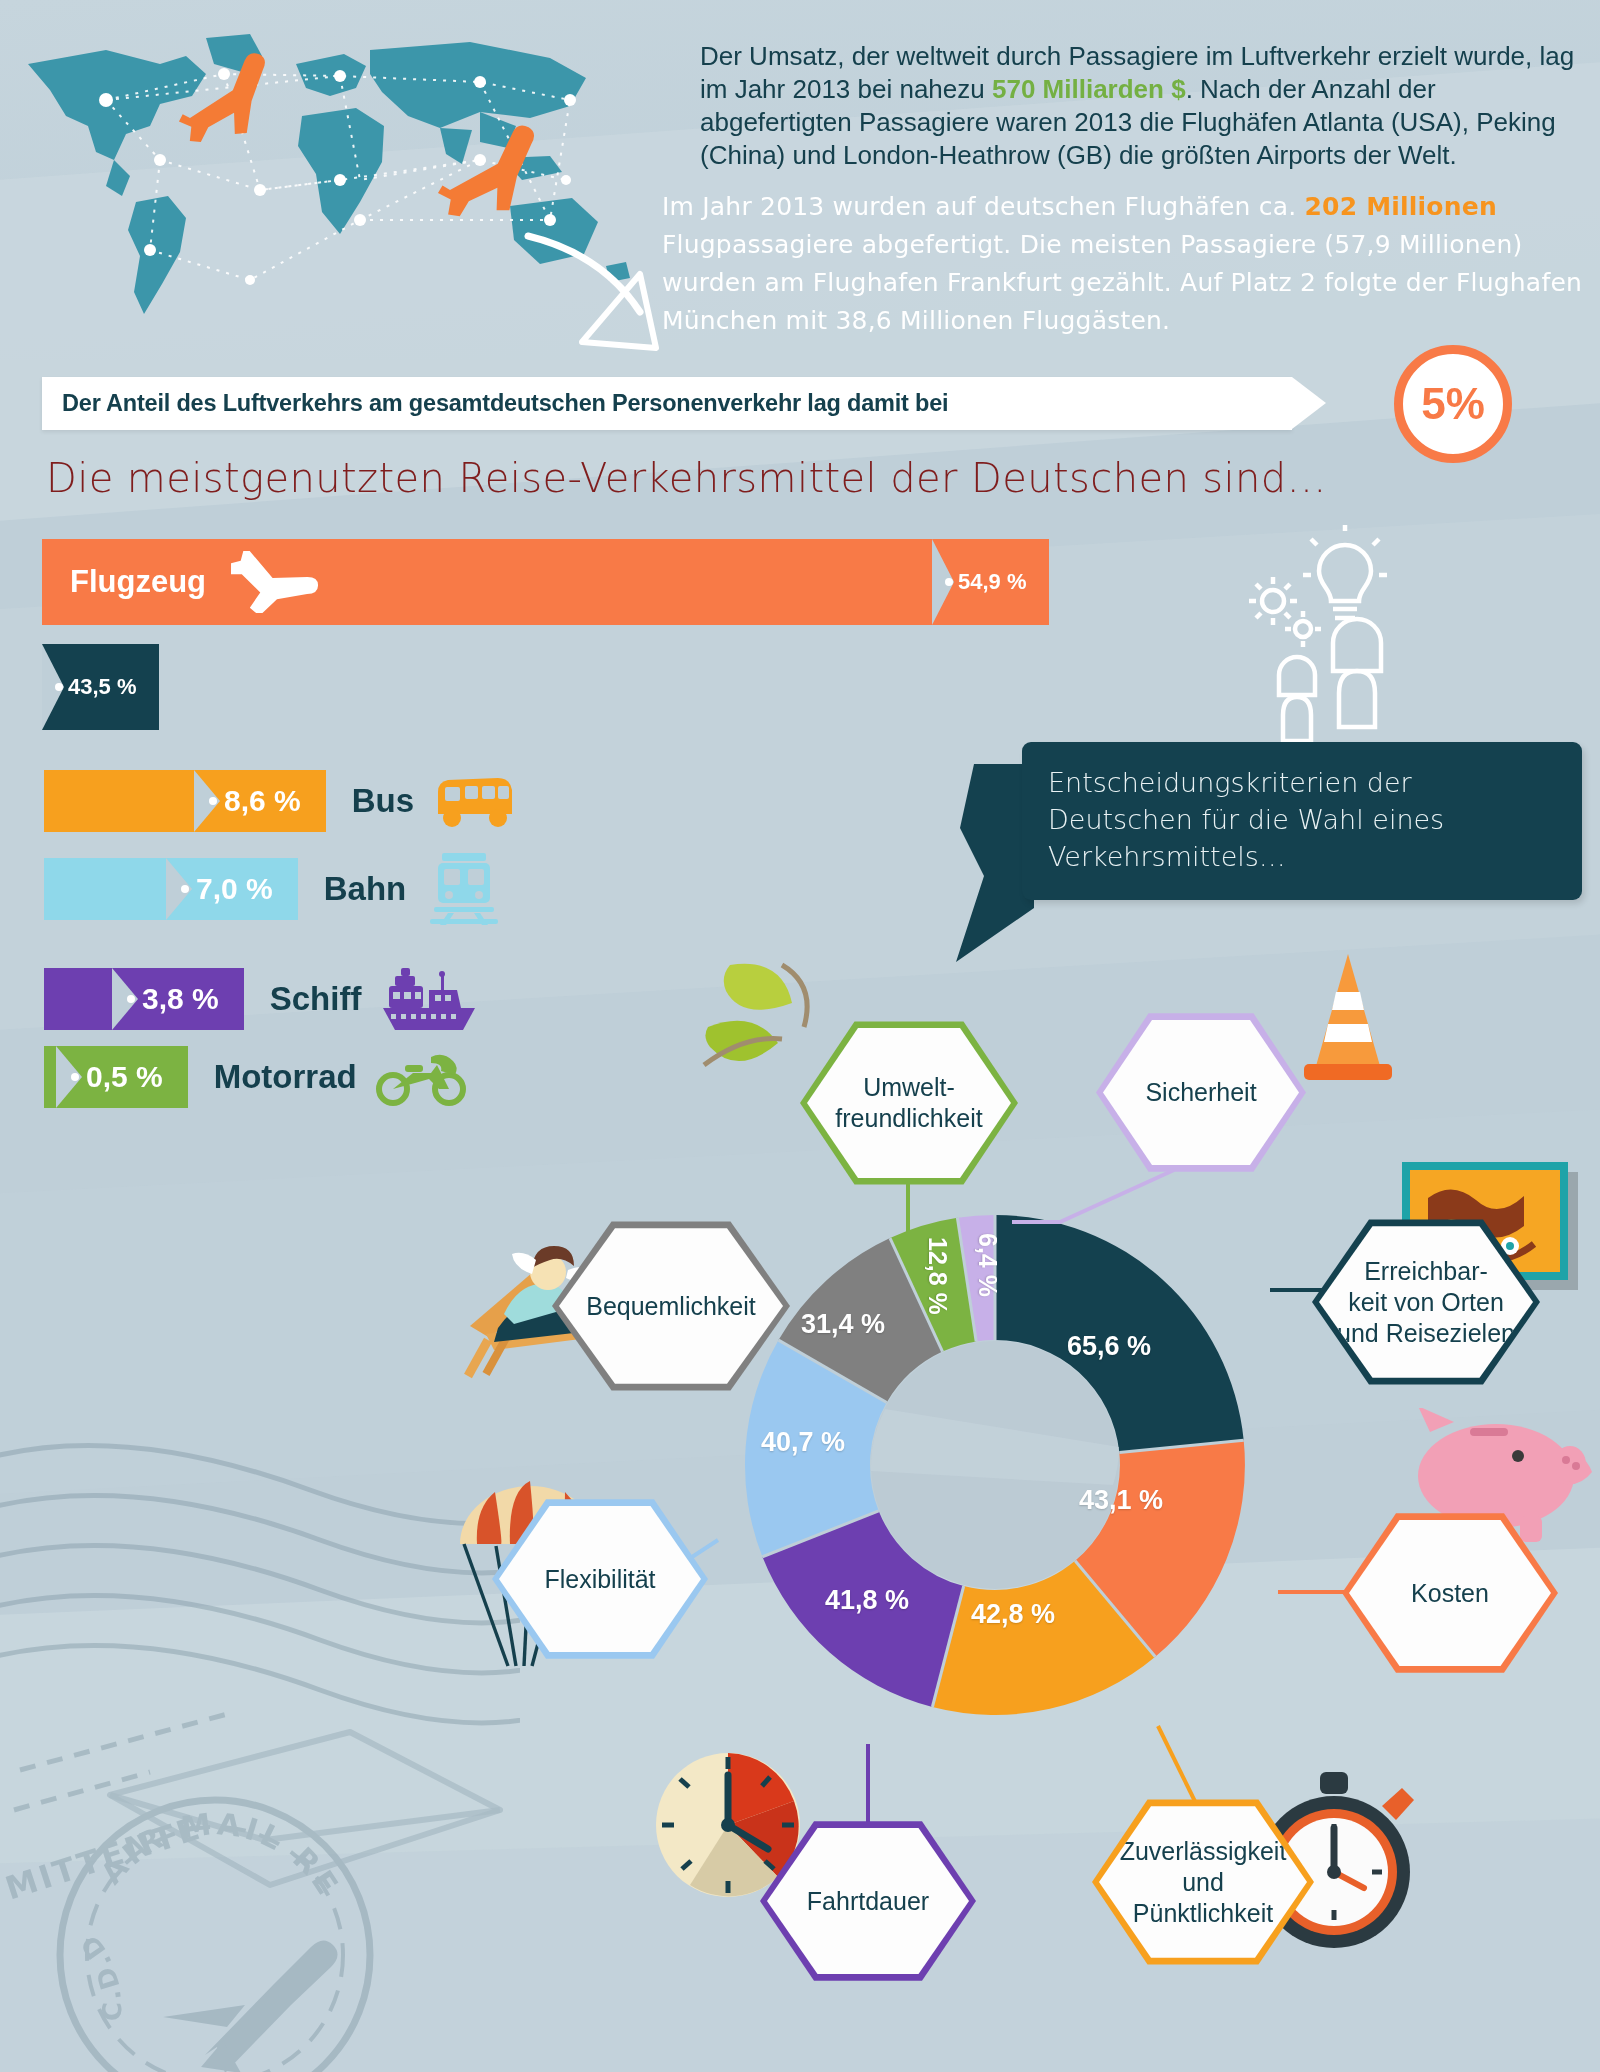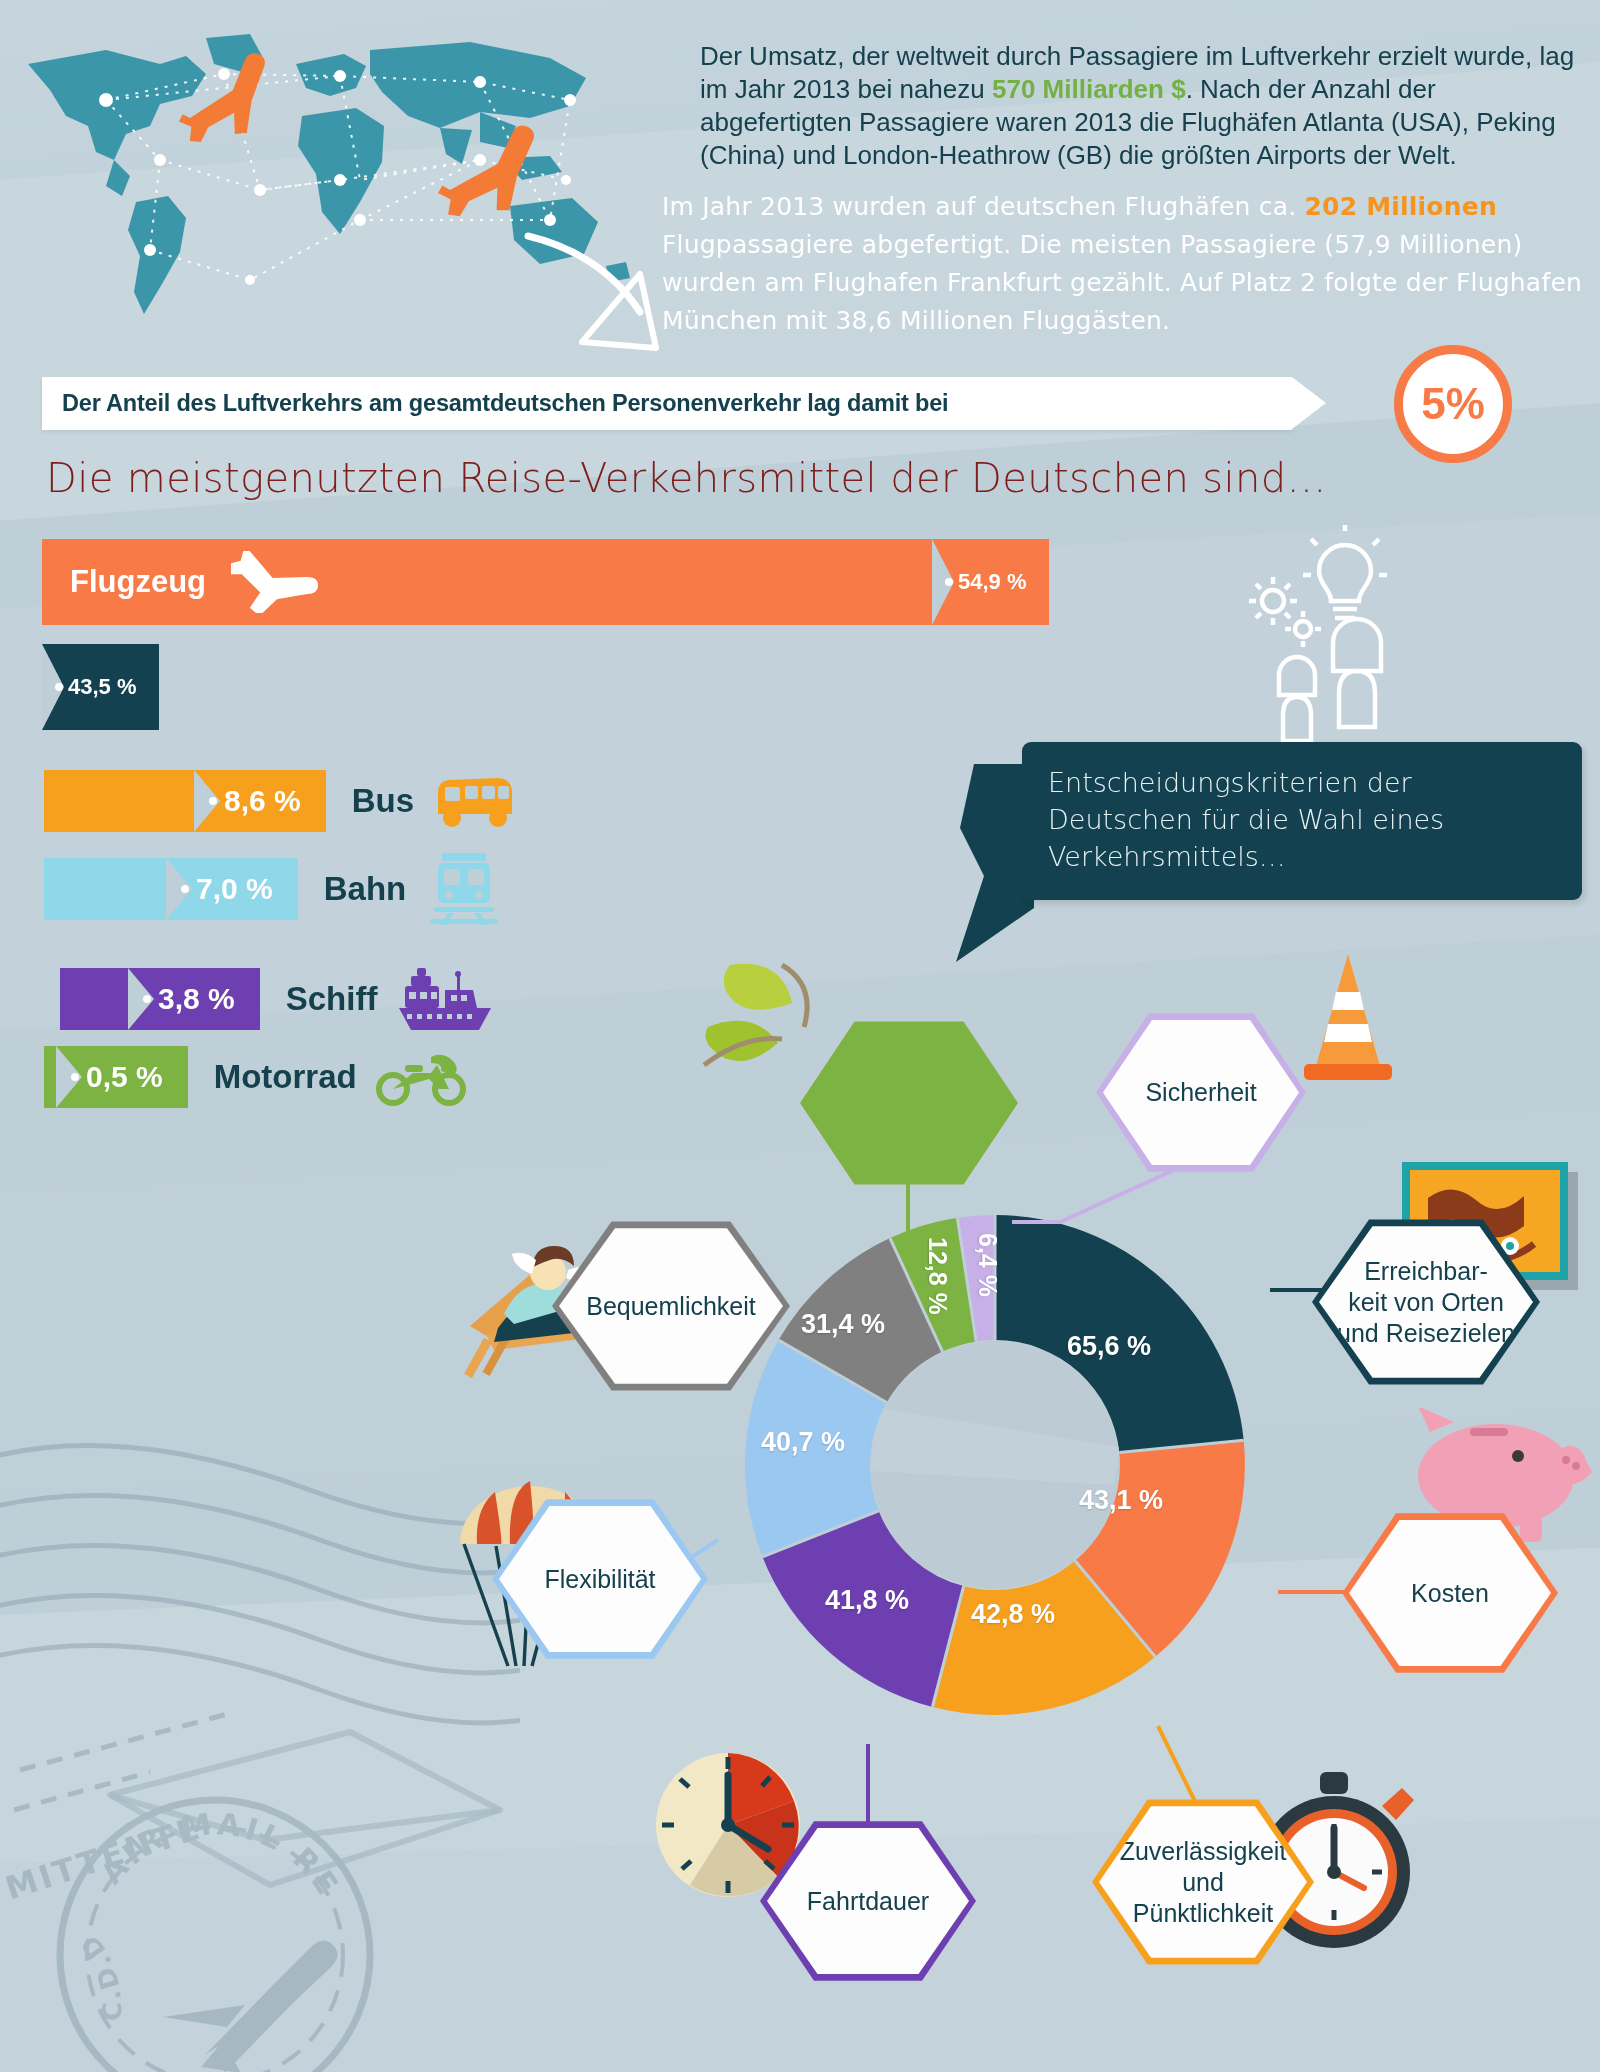--- a/index.html
+++ b/index.html
@@ -370,21 +370,21 @@
       <g fill="#bfcfd8">
         <rect x="20" y="18" width="16" height="16" rx="2"></rect>
         <rect x="44" y="18" width="16" height="16" rx="2"></rect>
         <circle cx="25" cy="44" r="4"></circle>
           <circle cx="55" cy="44" r="4"></circle>
       </g>
     </svg>
   </span>
 </div>
 
-<div class="bar-sm" style="left:60px; top:968px;">
+<div class="bar-sm" style="left:44px; top:968px;">
   <div class="block" style="background:#6d3fb0; width:68px;"></div>
   <div class="tag" style="background:#6d3fb0;">
     <span class="dot"></span>
     <span class="val">3,8 %</span>
   </div>
   <span class="name">Schiff</span>
   <span class="ic">
     <svg width="100" height="70" viewBox="0 0 100 70">
       <g fill="#6d3fb0">
         <path d="M4 44 L96 44 L84 66 L16 66 Z"></path>
@@ -630,20 +630,26 @@
     <path d="M1278 1592 L1352 1592" stroke="#f87a47"></path>
     <path d="M1158 1726 L1210 1832" stroke="#f7a01e"></path>
     <path d="M868 1744 L868 1860" stroke="#6d3fb0"></path>
     <path d="M718 1540 L660 1578 L606 1578" stroke="#9ac8f0"></path>
     <path d="M744 1306 L690 1306 L646 1290" stroke="#808080"></path>
   </g>
 </svg>
 
 <div class="hexbox" style="left:800px; top:1018px; width:218px; height:170px;">
   <div class="hex-border" style="background:#7cb342;"></div>
+  <div class="hex-inner">
+    <div class="hex-text">
+      <span>Umwelt-</span><br>
+      <span>freundlichkeit</span>
+    </div>
+  </div>
 </div>
 
 <div class="hexbox" style="left:1096px; top:1010px; width:210px; height:165px;">
   <div class="hex-border" style="background:#c7b0e8;"></div>
   <div class="hex-inner">
     <div class="hex-text">Sicherheit</div>
   </div>
 </div>
 
 <div class="hexbox" style="left:1312px; top:1216px; width:228px; height:172px;">

